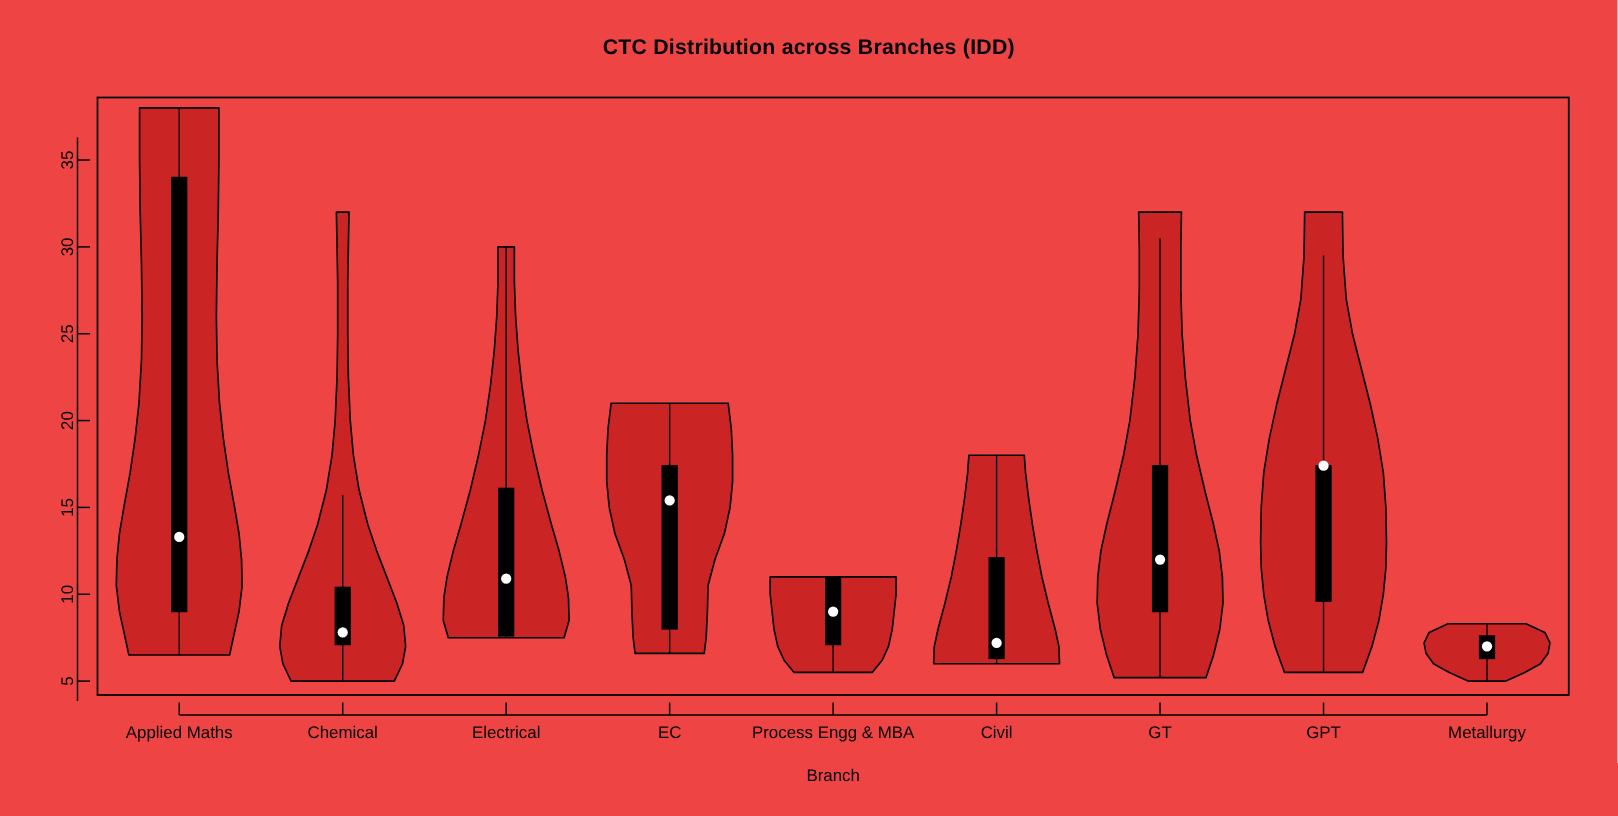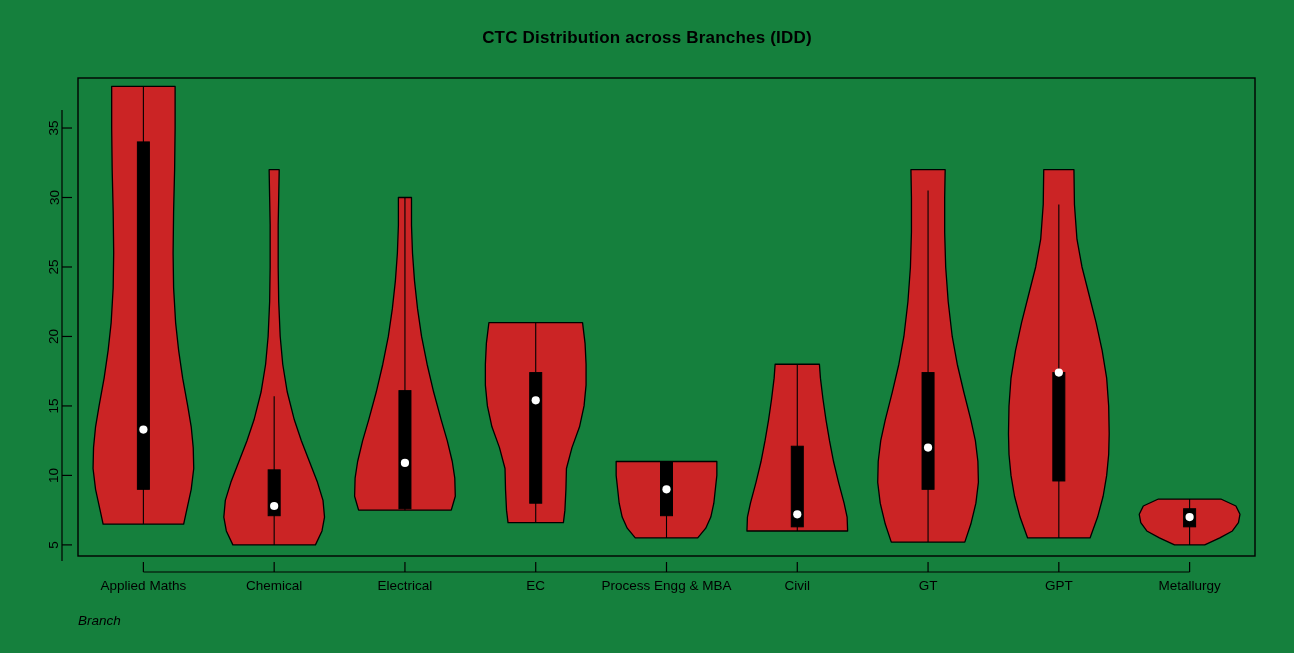--- a/index.html
+++ b/index.html
@@ -4,44 +4,43 @@
 <style>
   html, body {
     margin: 0;
     padding: 0;
     background: #ffffff;
   }
   #root {
     position: relative;
     width: 1294px;
     height: 653px;
-    background: #15803d;
+    background: #ef4444;
     font-family: "Liberation Sans", sans-serif;
     overflow: hidden;
   }
   #chart-title {
     position: absolute;
     left: 0;
     top: 28px;
     width: 1294px;
     text-align: center;
     font-size: 17px;
     font-weight: bold;
     color: #000000;
     letter-spacing: 0.2px;
   }
   #xlabel {
     position: absolute;
     left: 78px;
     top: 613px;
     width: 1177px;
-    text-align: left;
+    text-align: center;
     font-size: 13.5px;
     color: #000000;
-    font-style: italic;
   }
   svg#plot {
     position: absolute;
     left: 0;
     top: 0;
   }
   .tick-label {
     font-family: "Liberation Sans", sans-serif;
     font-size: 13.5px;
     fill: #000000;

